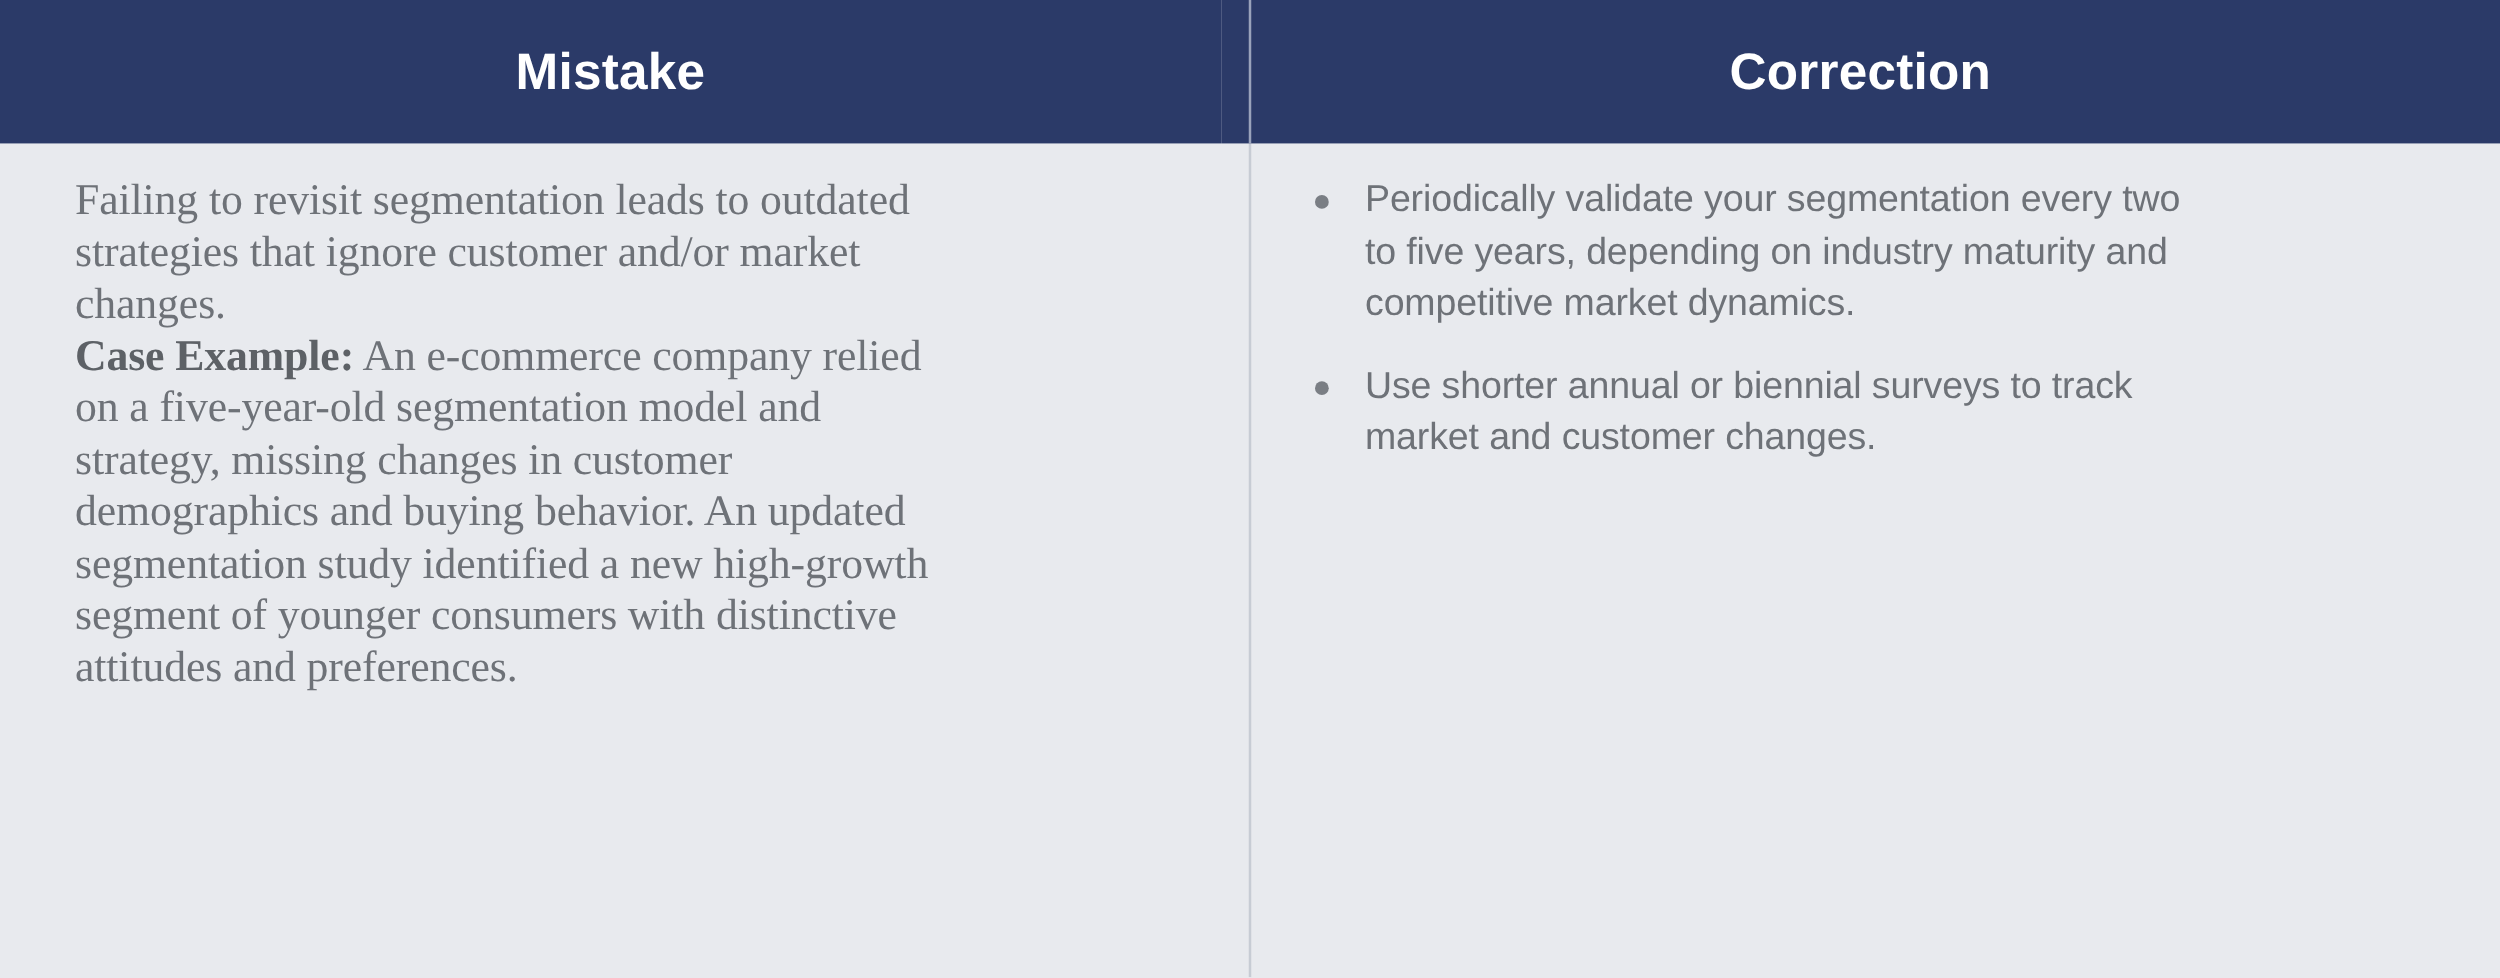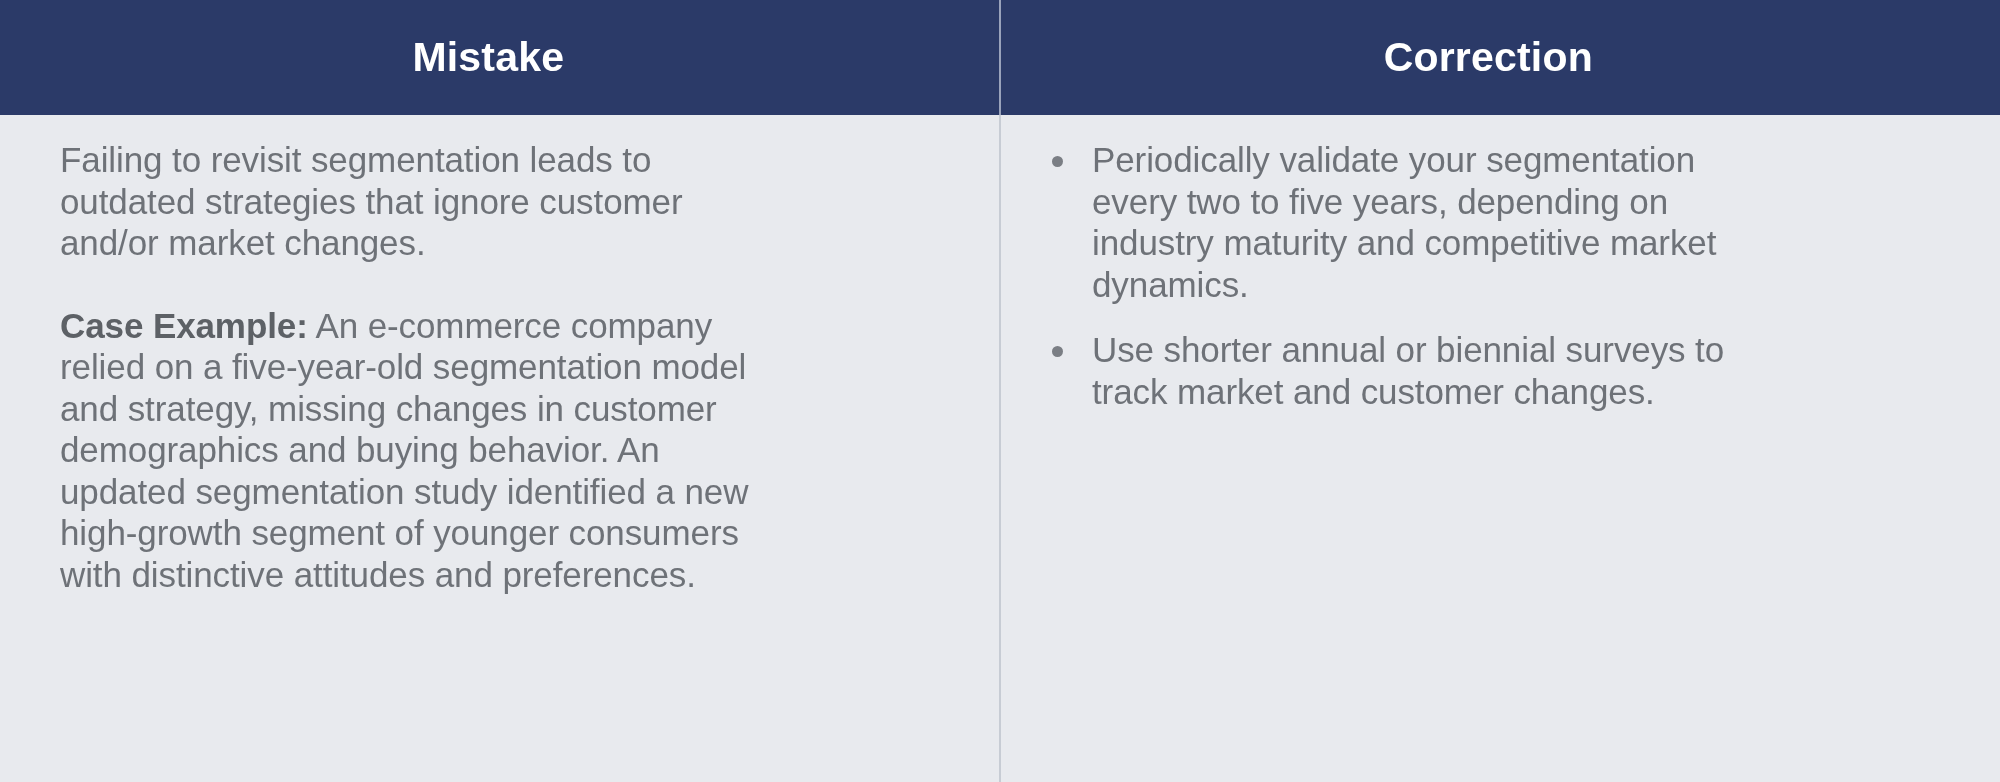--- a/index.html
+++ b/index.html
@@ -84,41 +84,42 @@
   .cell.right { padding-left: 50px; padding-right: 60px; }
 
   
   .para {
     font-size: 35px;
     line-height: 41.5px;
     color: #6e7278;
     font-weight: 400;
     letter-spacing: -0.1px;
     max-width: 700px;
+    font-family: Liberation Serif, serif;
   }
 
-  .para + .para { margin-top: 41px; }
+  .para + .para { }
 
   .para .lead {
     font-weight: bold;
     color: #5d6166;
   }
 
   
   .bullets {
     list-style: none;
     margin: 0;
     padding: 0;
     max-width: 700px;
   }
 
   .bullets li {
     position: relative;
     padding-left: 42px;
-    font-size: 35px;
+    font-size: 30px;
     line-height: 41.5px;
     color: #6e7278;
     letter-spacing: -0.1px;
   }
 
   .bullets li + li { margin-top: 24px; }
 
   .bullet-dot {
     position: absolute;
     left: 2px;

